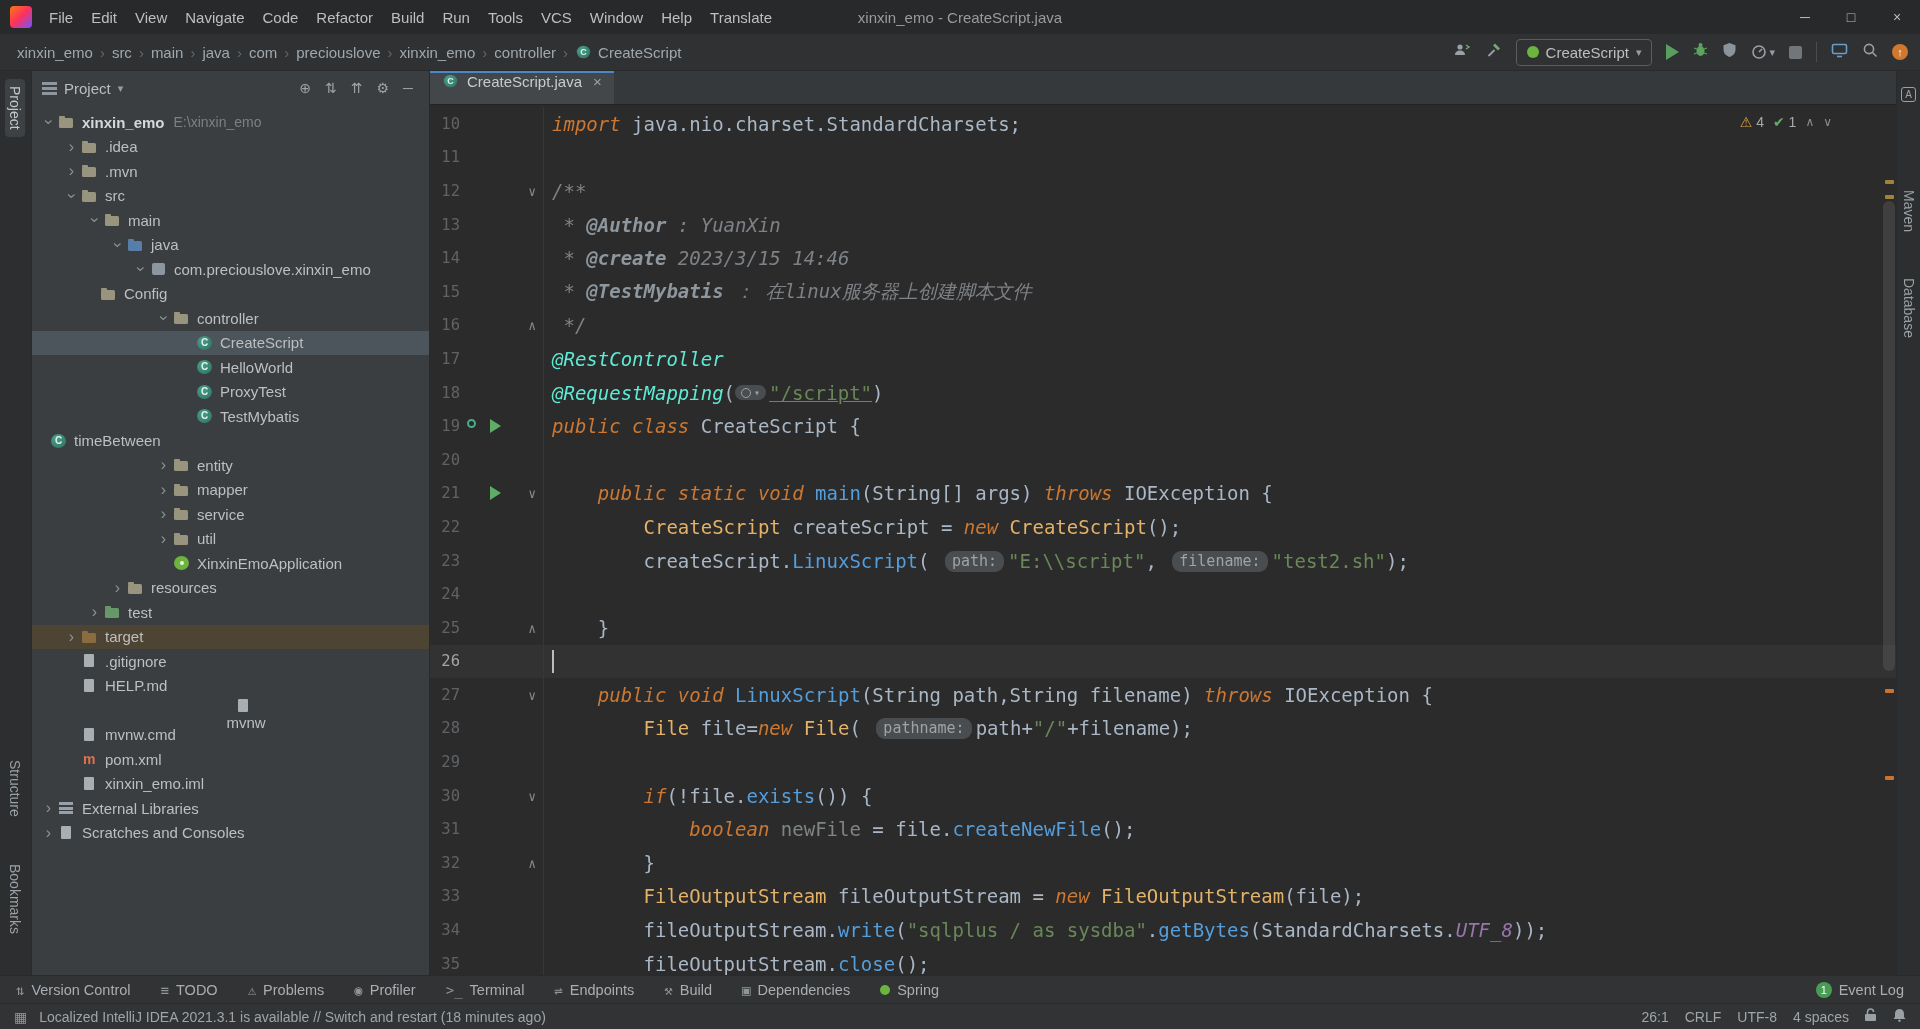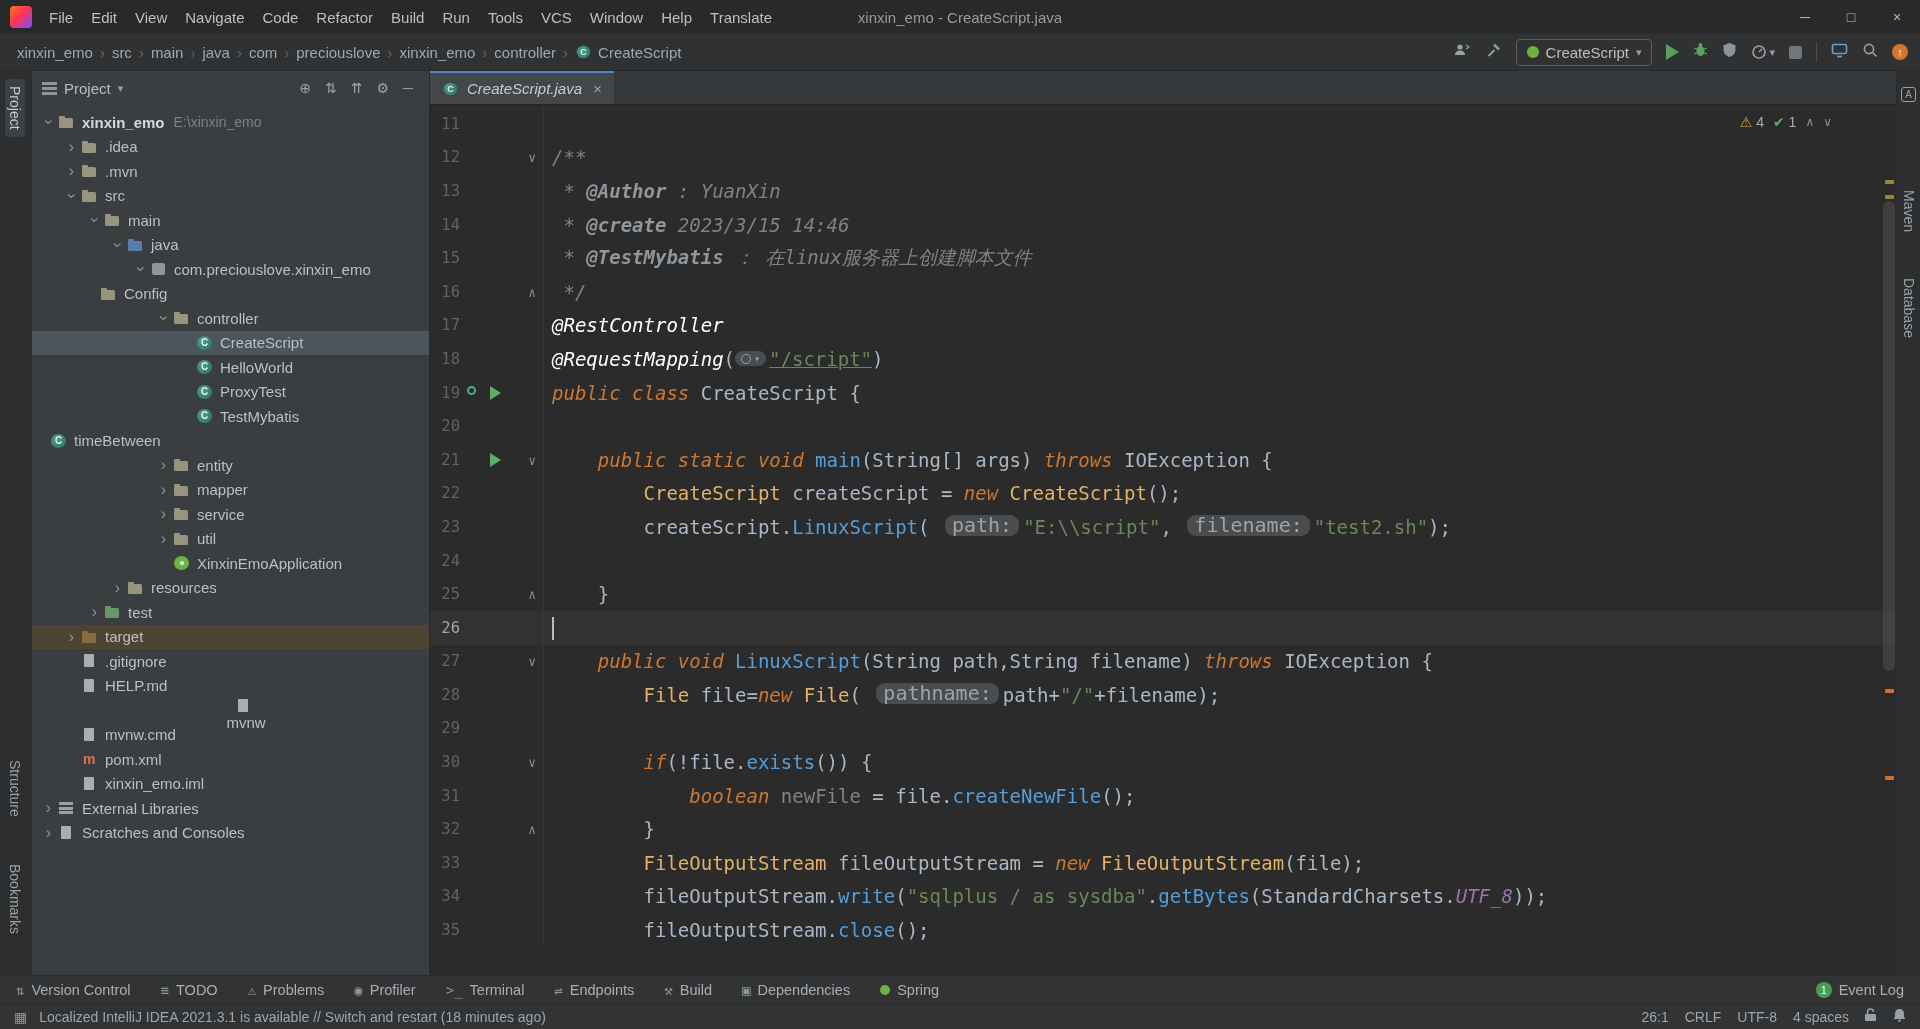--- a/index.html
+++ b/index.html
@@ -73,21 +73,21 @@
   .ic-file::after { content:""; position:absolute; left:3px; top:1px; width:10px; height:13px; background:#a9aeb2; border-radius:1px; }
   .ic-maven::after { content:"m"; position:absolute; left:2px; top:0; color:#e0714f; font:bold 14px/16px "Liberation Sans",sans-serif; }
   .ic-lib::after { content:""; position:absolute; left:1px; top:2px; width:14px; height:12px;
                    background:repeating-linear-gradient(180deg,#97a0ab 0 3px,transparent 3px 4.5px); }
   .ic.sm { transform:scale(0.9); margin:0; }
   .ic-springleaf { width:12px; height:12px; border-radius:50%; background:#6db33f; flex:none; }
 
   
   .editor { flex:1; min-width:0; display:flex; flex-direction:column; background:#2b2b2b; }
   .tabbar { height:34px; background:#36393b; border-bottom:1px solid #232525; display:flex; flex:none; }
-  .tab { display:flex; align-items:center; gap:8px; padding:0 12px; background:#434749; border-top:2px solid #4a88c7; color:#c7cbcf; font-size:15px;font-style:italic; }
+  .tab { display:flex; align-items:flex-start; gap:8px; padding:0 12px; background:#434749; border-top:2px solid #4a88c7; color:#c7cbcf; font-size:15px; }
   .tab-close { color:#9aa0a4; font-size:15px; margin-left:3px; }
   .code-area { flex:1; position:relative; overflow:hidden; padding-top:2px;
                font-family:"DejaVu Sans Mono",monospace; font-size:19px; }
   .cl { height:33.6px; display:flex; align-items:center; }
   .cl.cur { background:#323232; }
   .cl.cur .ln { color:#a5a5a5; }
   .ln { width:30px; flex:none; text-align:right; color:#606366; font-size:15.5px; }
   .gut { width:84px; flex:none; height:100%; position:relative; border-right:1px solid #353739; }
   .g-play { position:absolute; left:30px; top:50%; margin-top:-7px; width:0; height:0;
             border-left:11px solid #5fad65; border-top:7px solid transparent; border-bottom:7px solid transparent; }
@@ -96,24 +96,24 @@
   .ct { white-space:pre; padding-left:8px; color:#a9b7c6; }
   .cl.cur .ct::before { content:""; display:inline-block; width:2px; height:23px; background:#bcbcbc; vertical-align:middle; }
   .tk-k  { color:#cc7832; font-style:italic; }
   .tk-p  { color:#a9b7c6; }
   .tk-c  { color:#e3b167; }
   .tk-m  { color:#549edc; }
   .tk-s  { color:#6a8759; }
   .tk-sl { color:#6a8759; text-decoration:underline; }
   .tk-cm { color:#7e8287; font-style:italic; }
   .tk-ct { color:#8e969e; font-style:italic; font-weight:bold; }
-  .tk-an { color:#ffffff; font-style:italic; }
+  .tk-an { color:#5eead4; font-style:italic; }
   .tk-f  { color:#9876aa; font-style:italic; }
   .tk-u  { color:#7f8487; }
-  .hint { display:inline-block; background:#4a4d4f; color:#9fa3a7; border-radius:9px; padding:0 7px; font-size:20px; line-height:21px; margin:0 4px; vertical-align:2px; }
+  .hint { display:inline-block; background:#4a4d4f; color:#9fa3a7; border-radius:9px; padding:0 7px; font-size:15px; line-height:21px; margin:0 4px; vertical-align:2px; }
   .inlay-ic { display:inline-flex; align-items:center; gap:3px; background:#4a4d4f; border-radius:9px; padding:2px 6px; margin-right:3px; vertical-align:2px; }
   .inlay-ic .gl { width:10px; height:10px; border:1.5px solid #9aa0a3; border-radius:50%; }
   .inlay-ic .cr { color:#9aa0a3; font-size:10px; }
   .insp { position:absolute; top:9px; right:64px; display:flex; align-items:center; gap:9px; font:14px "Liberation Sans",sans-serif; color:#a6abaf; }
   .insp .w { color:#e2a53e; } .insp .ok { color:#61ad66; } .insp .nav { color:#8b9094; font-size:12px; }
   .sbar { position:absolute; top:0; right:0; bottom:0; width:14px; }
   .sthumb { position:absolute; top:96px; height:470px; left:1px; right:1px; background:rgba(166,166,166,0.16); border-radius:7px; }
   .tick { position:absolute; right:2px; width:9px; height:4px; border-radius:1px; }
 
   
@@ -421,20 +421,25 @@
       <div class="tabbar">
         <div class="tab">
           <span class="ic ic-class sm"></span>
           <span>CreateScript.java</span>
           <span class="tab-close">×</span>
         </div>
       </div>
       <div class="code-area" id="code-area">
         <div id="code-lines">
             <div class="cl">
+              <span class="ln">10</span>
+              <span class="gut"></span>
+              <span class="ct"><span class="tk-k">import</span><span class="tk-p"> java.nio.charset.StandardCharsets;</span></span>
+            </div>
+            <div class="cl">
               <span class="ln">11</span>
               <span class="gut"></span>
               <span class="ct"></span>
             </div>
             <div class="cl">
               <span class="ln">12</span>
               <span class="gut">
                 <span class="g-fold">∨</span>
               </span>
               <span class="ct"><span class="tk-cm">/**</span></span>

